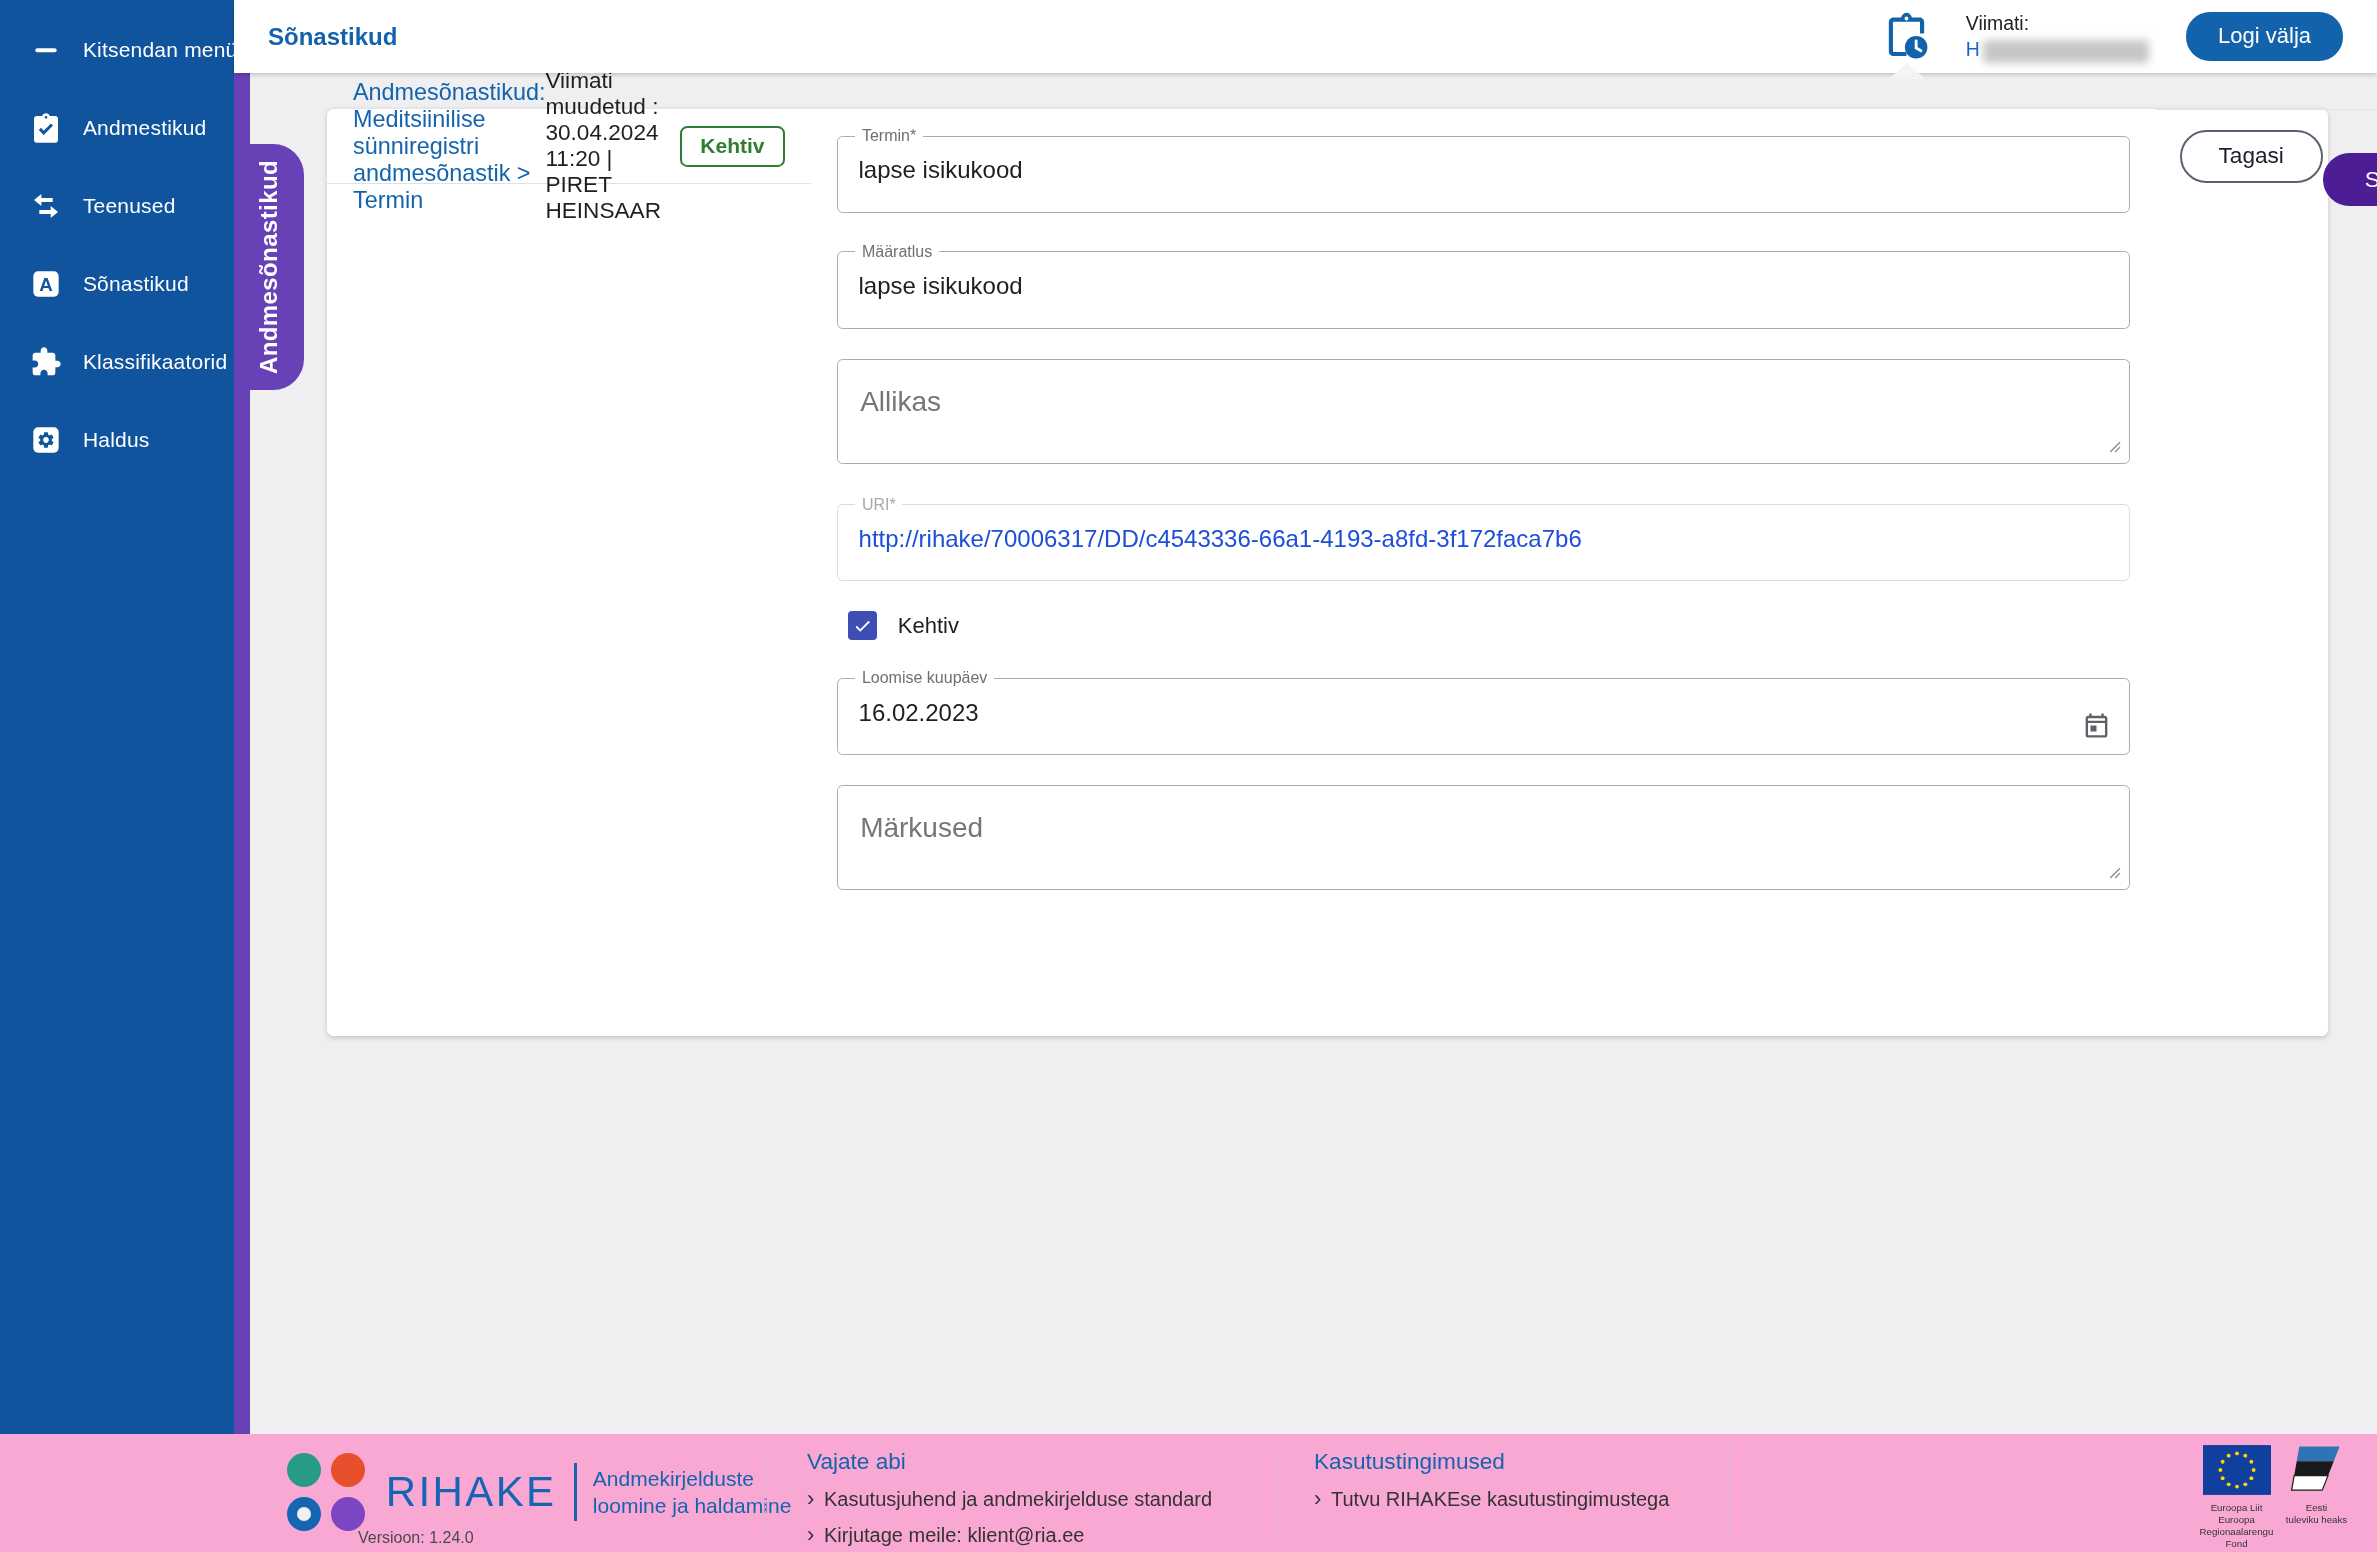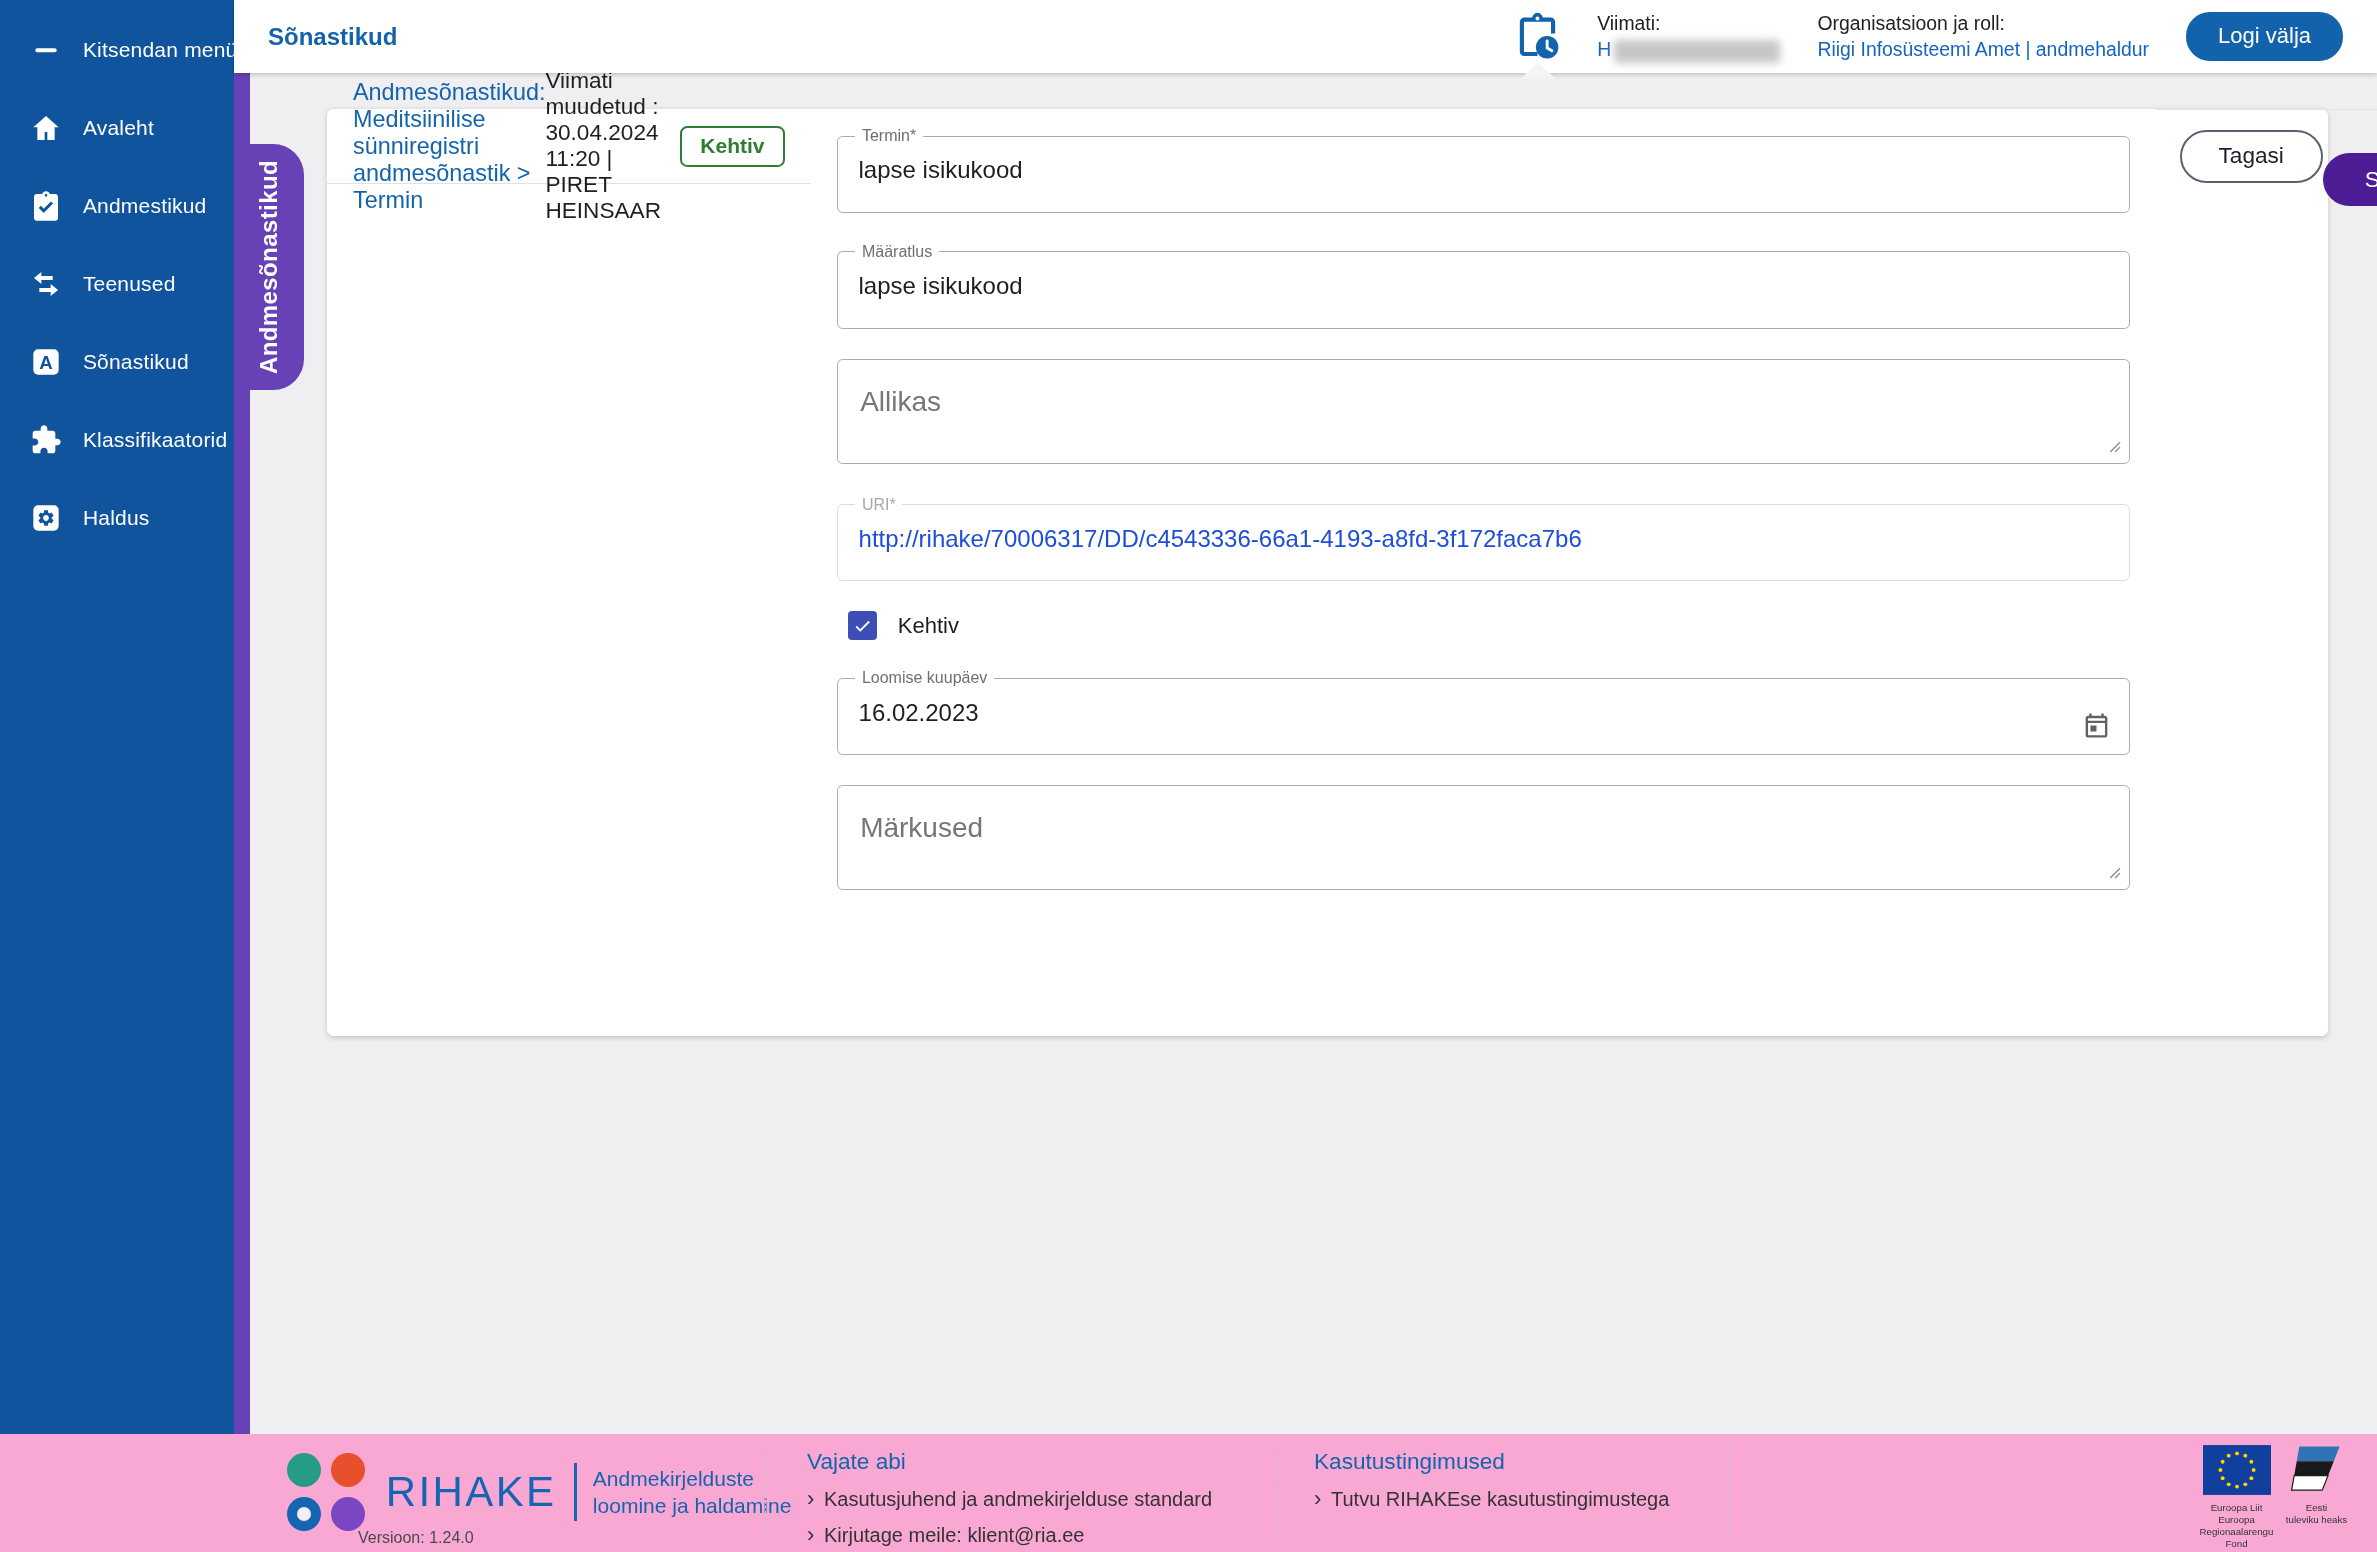--- a/index.html
+++ b/index.html
@@ -102,28 +102,20 @@
     <span class="ic">
       <svg viewBox="0 0 24 24">
           <rect x="4" y="10.6" width="16" height="3" rx="1.5" fill="#fff"></rect>
         </svg>
     </span>
     <span class="lbl">Kitsendan menüü</span>
   </div>
   <div class="side-item">
     <span class="ic">
       <svg viewBox="0 0 24 24">
-          <path d="M12 3 2.5 11.5h3V21h5.5v-6h2v6h5.5v-9.5h3z" fill="#fff"></path>
-        </svg>
-    </span>
-    <span class="lbl">Avaleht</span>
-  </div>
-  <div class="side-item">
-    <span class="ic">
-      <svg viewBox="0 0 24 24">
         <path d="M19 3h-4.18C14.4 1.84 13.3 1 12 1s-2.4.84-2.82 2H5c-1.1 0-2 .9-2 2v16c0 1.1.9 2 2 2h14c1.1 0 2-.9 2-2V5c0-1.1-.9-2-2-2zm-7 0c.55 0 1 .45 1 1s-.45 1-1 1-1-.45-1-1 .45-1 1-1z" fill="#fff"></path>
         <path d="M10.3 17.2 6.6 13.5l1.6-1.6 2.1 2.1 5.4-5.4 1.6 1.6z" fill="#11549e"></path>
       </svg>
     </span>
     <span class="lbl">Andmestikud</span>
   </div>
   <div class="side-item">
     <span class="ic">
       <svg viewBox="0 0 24 24">
         <path d="M8.5 3 3 7.5 8.5 12V9h8.5V6H8.5z" fill="#fff"></path>
@@ -176,24 +168,20 @@
         <circle cx="20" cy="22.5" r="7" fill="#1262ac"></circle>
         <path d="M20 18.5v4.4l3 1.8" stroke="#fff" stroke-width="1.8" fill="none" stroke-linecap="round"></path>
       </svg>
       <div class="tip-arrow"></div>
     </div>
     <div class="hdr-block">
       <div class="cap">Viimati:</div>
       <div>
         <span class="val-blue">H</span><span class="redacted-blob"></span>
       </div>
-    </div>
-    <div class="hdr-block">
-      <div class="cap">Organisatsioon ja roll:</div>
-      <div class="val-blue">Riigi Infosüsteemi Amet | andmehaldur</div>
     </div>
     <button class="logout-btn">Logi välja</button>
   </div>
 </header>
 
 <main class="card">
   <div class="card-header">
     <div class="card-title">Andmesõnastikud: Meditsiinilise sünniregistri andmesõnastik &gt; Termin</div>
     <div class="card-header-right">
       <div class="last-modified">Viimati muudetud : 30.04.2024 11:20 | PIRET HEINSAAR</div>

